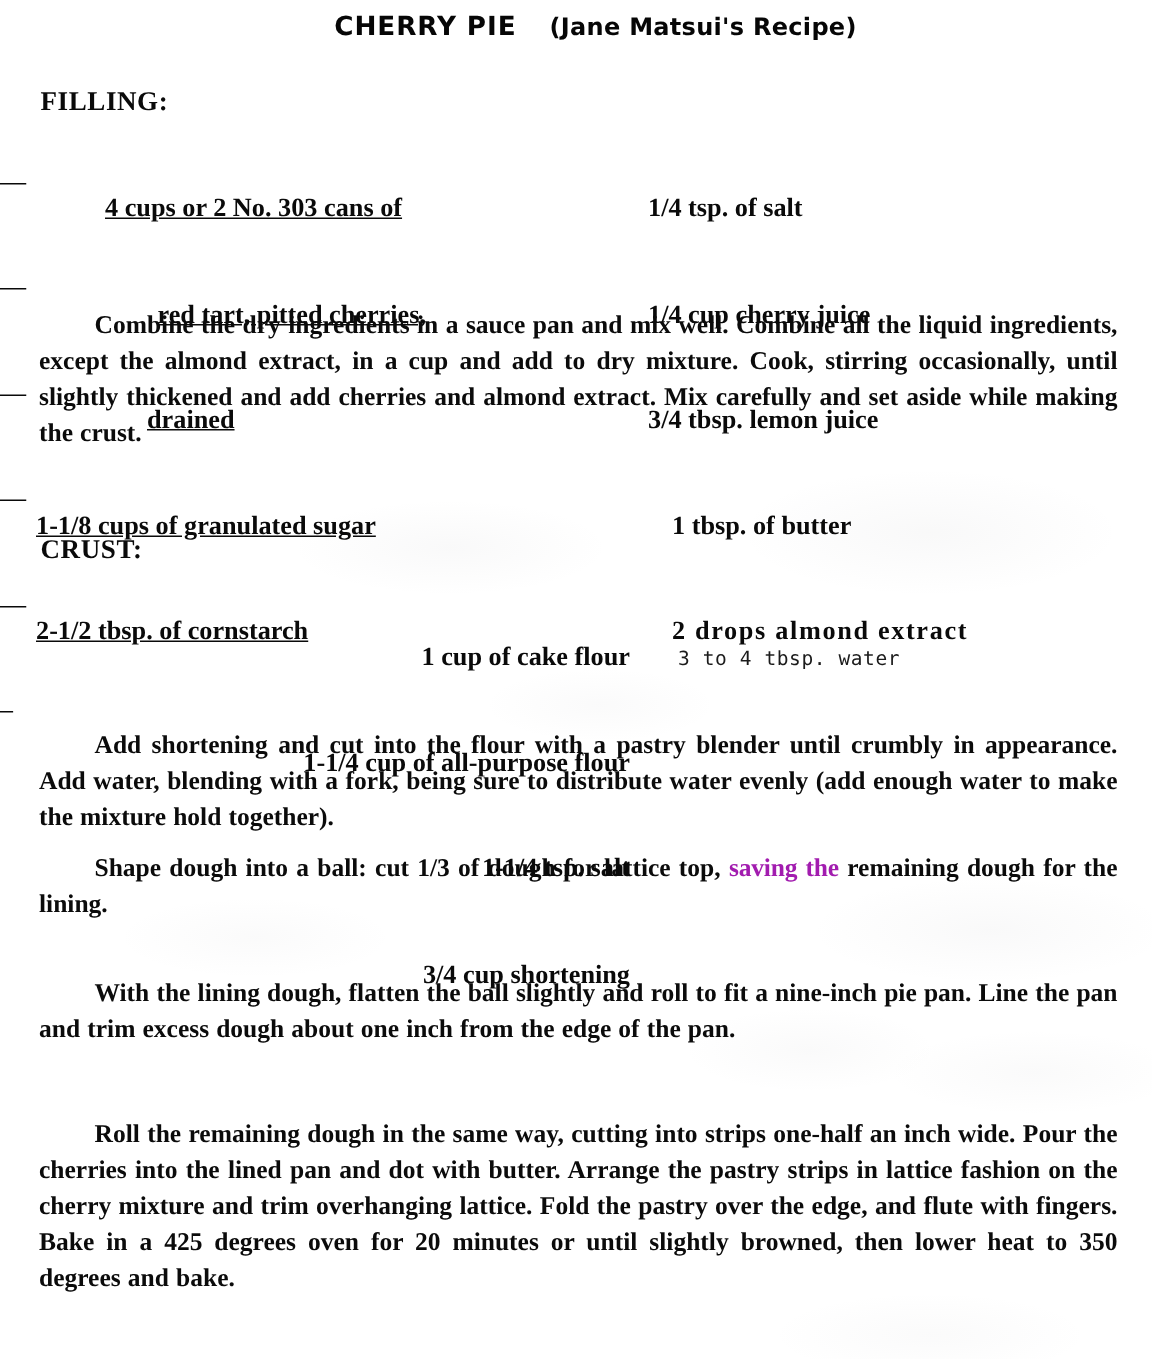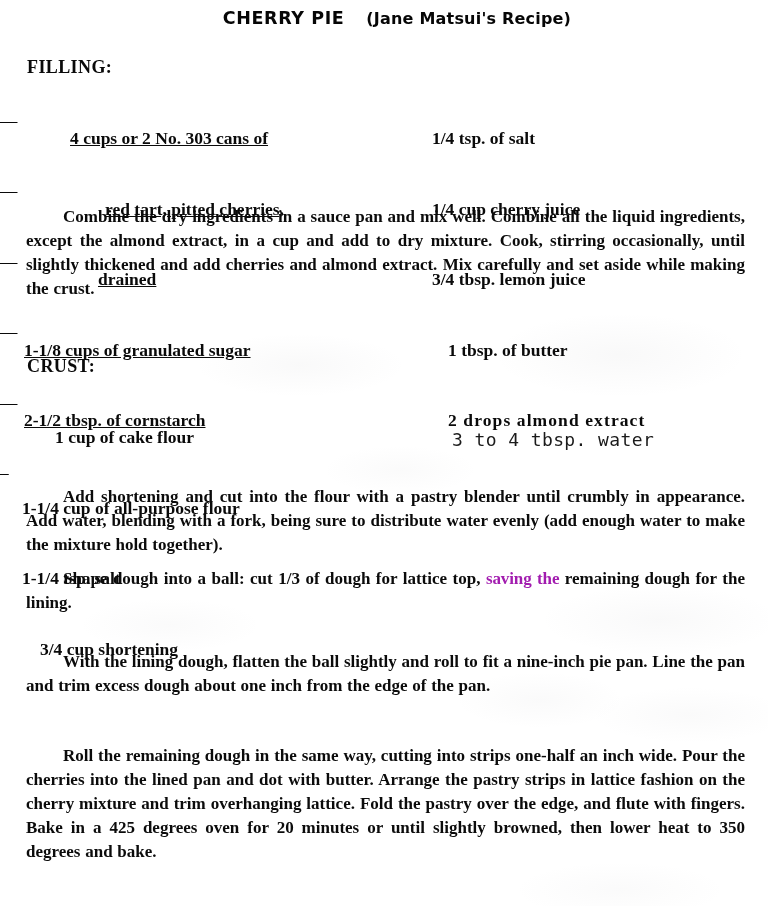--- a/index.html
+++ b/index.html
@@ -73,21 +73,21 @@
     position: absolute;
     font-weight: 700;
     font-size: 17.5px;
     line-height: 23.5px;
     white-space: pre;
   }
   .ing-col .li { display: block; white-space: pre; }
   .typewriter {
     font-family: "DejaVu Sans Mono", "Liberation Mono", monospace;
     font-weight: 400;
-    font-size: 18px;
+    font-size: 13px;
     letter-spacing: 0.4px;
     color: #1b1b1b;
   }
   .spaced { letter-spacing: 1.1px; }
 
   
   .para {
     position: absolute;
     left: 26px;
     width: 719px;
@@ -127,21 +127,21 @@
     <span class="li">1/4 cup cherry juice</span>
     <span class="li">3/4 tbsp. lemon juice</span>
     <span class="li" style="padding-left:16px;">1 tbsp. of butter</span>
     <span class="li spaced" style="padding-left:16px;">2 drops almond extract</span>
   </div>
 
   <div class="para" style="top:205px;">Combine the dry ingredients in a sauce pan and mix well. Combine all the liquid ingredients, except the almond extract, in a cup and add to dry mixture.  Cook, stirring occasionally, until slightly thickened and add cherries and almond extract. Mix carefully and set aside while making the crust.</div>
 
   <div class="sec-head" style="top:356px;">CRUST:</div>
 
-  <div class="ing-col" style="top:379px; left:0px; width:420px;">
+  <div class="ing-col" style="top:379px; left:0px; width:420px;text-align:right;">
     <span class="li" style="padding-left:55px;">1 cup of cake flour</span>
     <span class="li" style="padding-left:22px;">1-1/4 cup of all-purpose flour</span>
     <span class="li" style="padding-left:22px;">1-1/4 tsp. salt</span>
     <span class="li" style="padding-left:40px;">3/4 cup shortening</span>
   </div>
 
   <div class="ing-col typewriter" style="top:381px; left:452px; width:300px;">
     <span class="li">3 to 4 tbsp. water</span>
   </div>
 

